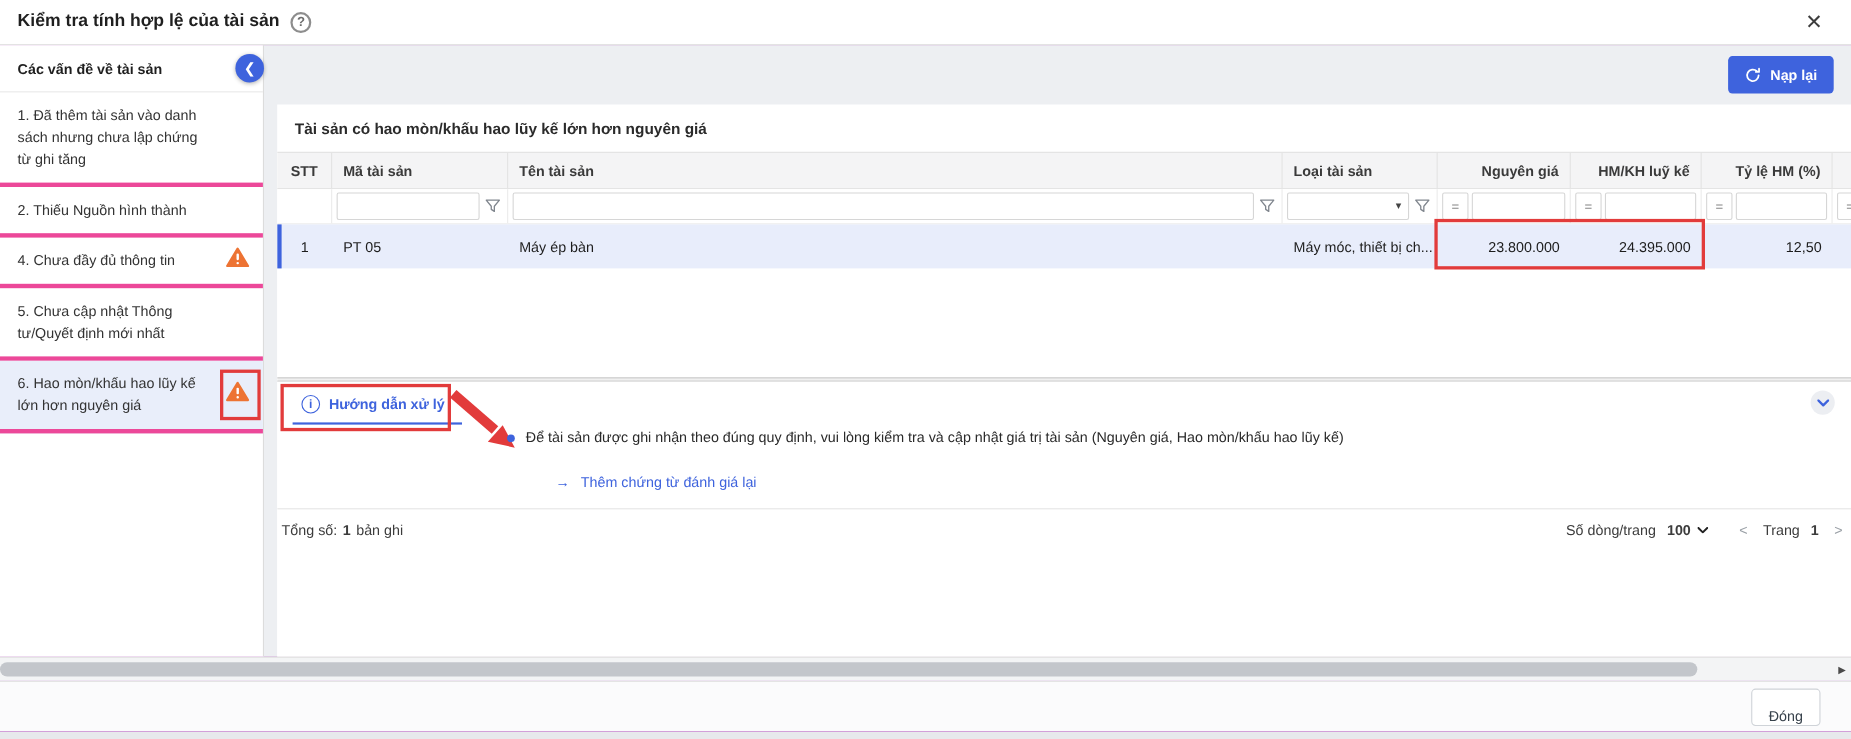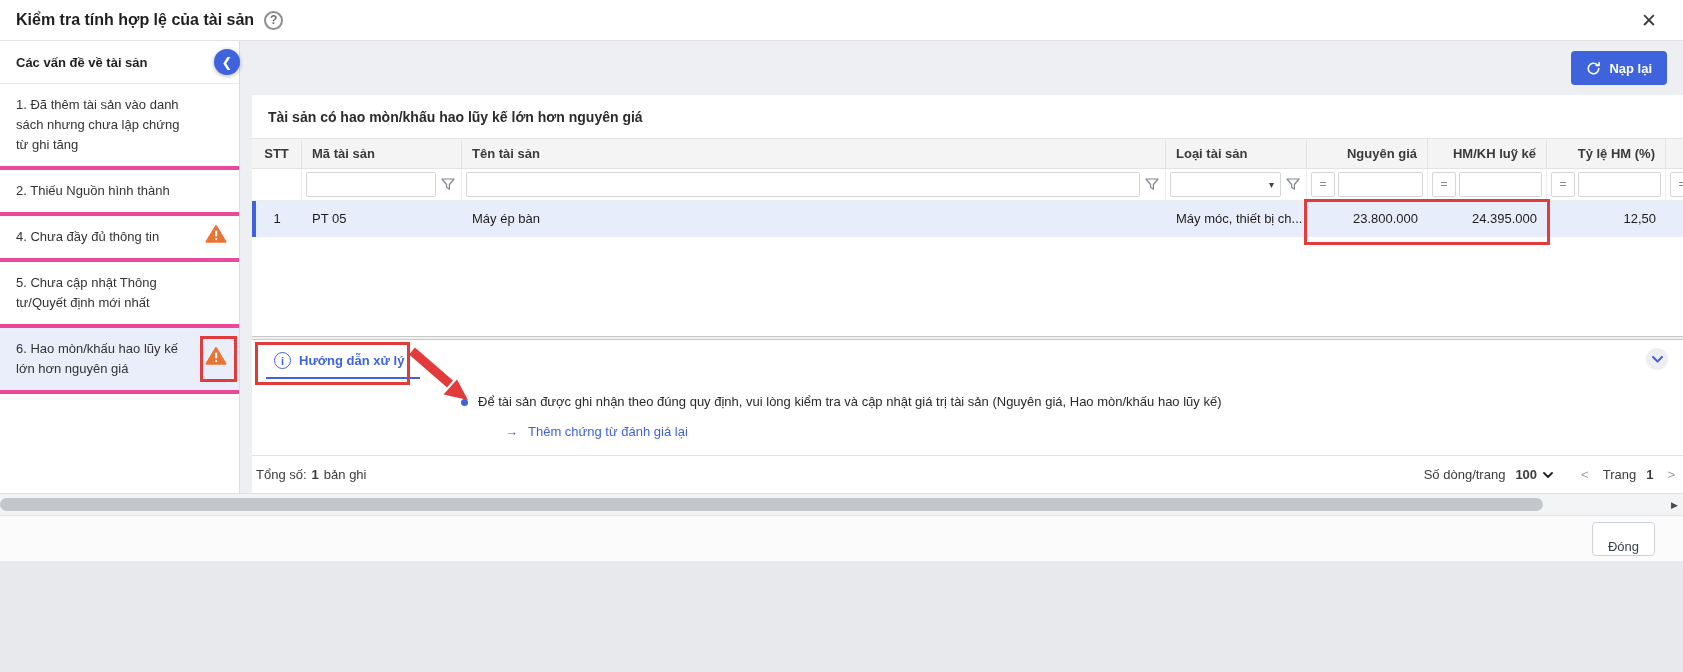--- a/index.html
+++ b/index.html
@@ -3,21 +3,21 @@
 <meta charset="utf-8">
 <style>
   * { box-sizing: border-box; margin: 0; padding: 0; }
   body {
     width: 1683px; height: 672px;
     background: #e7e9ec;
     font-family: "Liberation Sans", "DejaVu Sans", sans-serif;
     overflow: hidden;
   }
   .dialog {
-    width: 1683px; height: 561px;
+    width: 1683px; height: 665px;
     background: #a21caf;
     display: flex; flex-direction: column;
     position: relative; overflow: hidden;
   }
   
   .titlebar {
     flex: 0 0 41px; display: flex; align-items: center;
     padding: 0 16px; border-bottom: 1px solid #e3e3e3; position: relative; background:#fff;
   }
   .title { font-size: 16px; font-weight: bold; color: #1f1f1f; }
@@ -111,21 +111,21 @@
     display: flex; align-items: center; gap: 8px;
     color: #3E63DD; font-size: 13px; font-weight: bold;
     padding: 6px 16px 8px 8px; border-bottom: 2px solid #3E63DD; cursor: pointer;
   }
   .info-icon {
     width: 17px; height: 17px; border: 1.5px solid #3E63DD; border-radius: 50%;
     display: flex; align-items: center; justify-content: center; font-size: 11px; font-weight: bold;
   }
   .g-tab-annotation { position: absolute; left: 3px; top: 2px; width: 155px; height: 43px; border: 3px solid #E23B3B; pointer-events: none; }
   .g-arrow { position: absolute; left: 152px; top: 6px; pointer-events: none; }
-  .g-bullet { position: absolute; left: 209px; top: 54px; display: flex; align-items: flex-start; gap: 10px; font-size: 13px; color: #2a2a2a; }
+  .g-bullet { position: absolute; left: 209px; top: 43px; display: flex; align-items: flex-start; gap: 10px; font-size: 13px; color: #2a2a2a; }
   .bullet-dot { width: 7px; height: 7px; border-radius: 50%; background: #3E63DD; margin-top: 5px; flex: 0 0 7px; }
   .g-link { position: absolute; left: 253px; top: 84px; display: flex; align-items: center; gap: 10px; font-size: 13px; color: #3E63DD; cursor: pointer; text-decoration: none; }
   .g-collapse {
     position: absolute; right: 15px; top: 8px; width: 22px; height: 22px; border-radius: 50%;
     background: #eceef2; display: flex; align-items: center; justify-content: center; cursor: pointer;
   }
 
   
   .p-footer {
     flex: 0 0 38px; border-top: 1px solid #e2e2e2;

